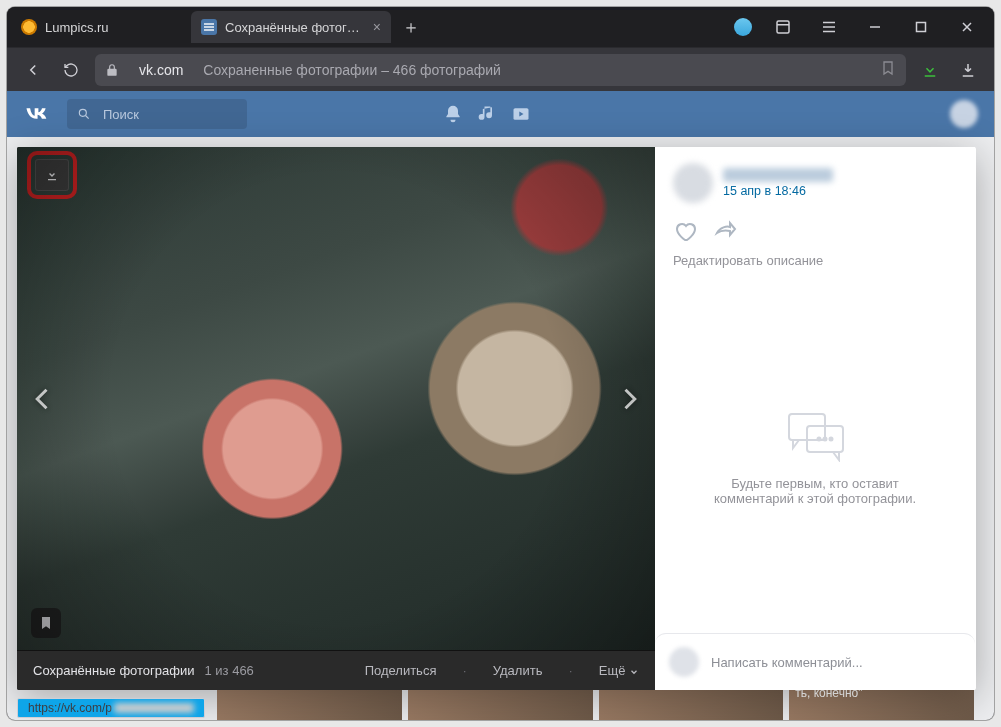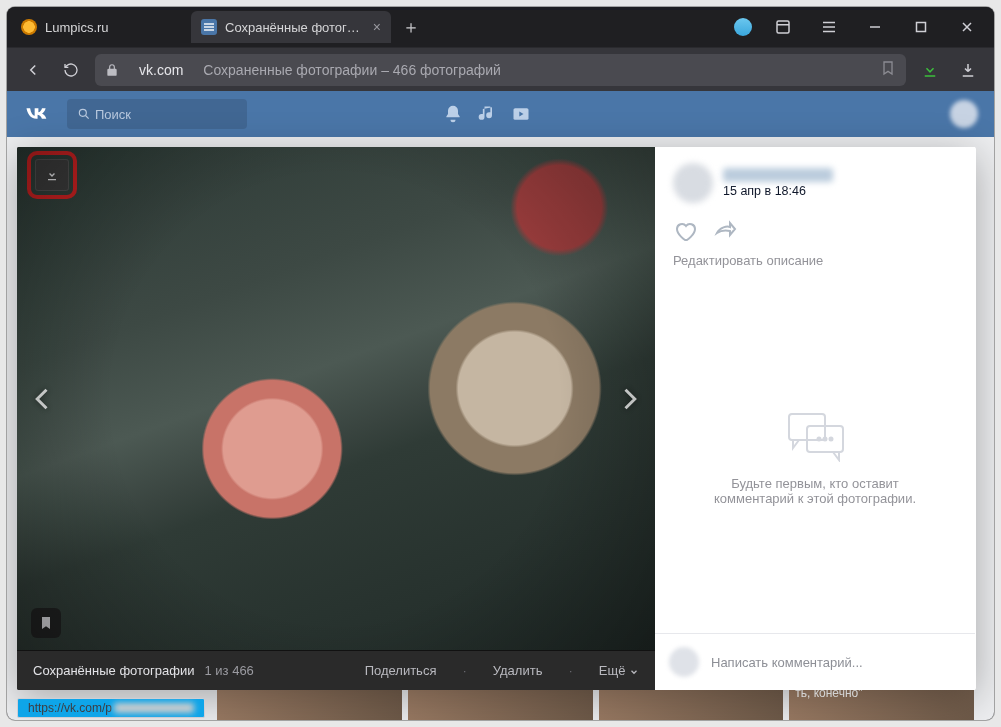--- a/index.html
+++ b/index.html
@@ -33,21 +33,21 @@
   .address .path { color:#a9a9b0; }
   .lock-icon { width:14px;height:14px;color:#bdbdc3; display:inline-flex; }
   .bookmark-icon { margin-left:auto; color:#8b8b92; }
 
   
   .content { flex:1; background:#edeef0; position:relative; overflow:hidden; }
 
   
   .vk-topbar { height:46px; background:#4a76a8; display:flex; align-items:center; padding:0 16px; gap:16px; color:#d7e3f1; }
   .vk-logo { width:28px; height:28px; }
-  .vk-search { display:flex; align-items:center; gap:4px; background:rgba(0,0,0,.12); height:30px; border-radius:4px; padding:12px 10px; width:180px; color:#b9c9de; font-size:13px; }
+  .vk-search { display:flex; align-items:center; gap:12px; background:rgba(0,0,0,.12); height:30px; border-radius:4px; padding:12px 10px; width:180px; color:#b9c9de; font-size:13px; }
   .vk-topicons { display:flex; gap:14px; margin-left:180px; }
   .vk-topicons span { width:20px; height:20px; display:inline-block; }
   .vk-ava { margin-left:auto; width:28px;height:28px;border-radius:50%;background:#c7d3e3; filter: blur(2px); }
 
   
   .overlay { position:absolute; left:10px; right:18px; top:56px; bottom:30px; background:#fff; box-shadow:0 8px 40px rgba(0,0,0,.3); display:flex; border-radius:2px; overflow:hidden; }
   .viewer { position:relative; width:638px; background:#222; display:flex; flex-direction:column; }
   .photo-area { flex:1; position:relative; overflow:hidden;
      background:
        radial-gradient(circle at 40% 60%, #e89a8c 0 10%, #d47063 10.5% 14%, transparent 14.5%),
@@ -70,27 +70,27 @@
   .viewer-bottom .album { color:#e2e2e6; }
   .viewer-bottom .counter { color:#9b9ba1; margin-left:2px; }
   .viewer-bottom .right { margin-left:auto; display:flex; gap:26px; color:#b9b9bf; }
   .viewer-bottom .right span { cursor:pointer; }
   .viewer-bottom .right .dot { color:#6a6a70; }
 
   .side { width:320px; display:flex; flex-direction:column; background:#fff; }
   .side-head { display:flex; align-items:center; gap:10px; padding:16px 18px 4px; }
   .side-ava { width:40px;height:40px;border-radius:50%;background:#d8dce2; filter: blur(3px); }
   .side-name { color:#2a5885; font-size:13px; font-weight:500; filter: blur(3px); height:14px; width:110px; background: #bcd; border-radius:3px; }
-  .side-date { color:#0f172a; font-size:12.5px; margin-top:2px; }
+  .side-date { color:#0369a1; font-size:12.5px; margin-top:2px; }
   .side-actions { display:flex; gap:16px; align-items:center; padding:12px 18px 6px; color:#aeb7c2; }
   .act-icon svg { width:24px;height:24px; }
   .edit-desc { color:#939399; font-size:13px; padding:0 18px 14px; }
   .comments-empty { flex:1; display:flex; flex-direction:column; align-items:center; justify-content:center; gap:14px; color:#939399; font-size:13px; padding:0 30px; text-align:center; }
   .comments-empty svg { width:64px; height:52px; stroke:#d4d7de; }
-  .comment-input { display:flex; align-items:center; gap:10px; padding:12px 14px; border-top:1px solid #e7e8ec; }
+  .comment-input { display:flex; align-items:center; gap:10px; padding:12px 14px; border-top:1px solid #e7e8ec;border-radius:11px; }
   .ci-ava { width:30px;height:30px;border-radius:50%;background:#dfe2e8; filter: blur(2px);}
   .ci-field { flex:1; height:32px; border-radius:16px; color:#8d8f96; font-size:13px; display:flex; align-items:center; padding:0 2px; }
 
   
   .bg-hint { position:absolute; left:16px; bottom:4px; font-size:11.5px; color:#7a7a82; }
   .bg-thumbs { position:absolute; left:210px; right:20px; height:56px; bottom:-2px; display:flex; gap:6px; }
   .bg-thumbs div { flex:1; background:linear-gradient(135deg,#a5836a,#6d5948); border-radius:2px; }
   .status-bar { position:absolute; left:10px; bottom:2px; background:#0ea5e9; color:#3d3d42; font-size:12px; padding:2px 10px; border:1px solid #cfcfd5; border-radius:2px; display:flex; align-items:center; }
   .status-bar .blurred { filter: blur(3px); background:#ccc; height:10px; width:80px; display:inline-block; margin-left:2px; border-radius:2px; }
 </style>

